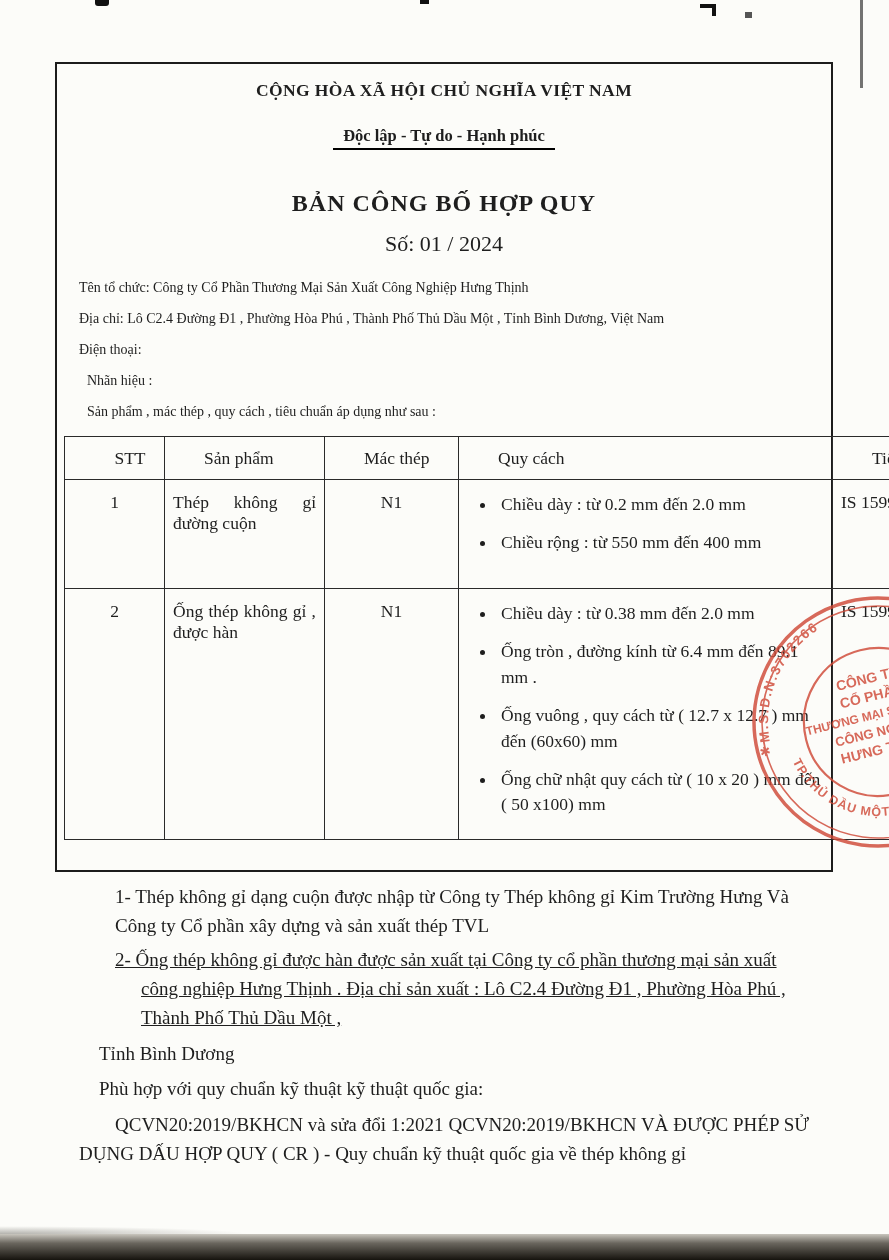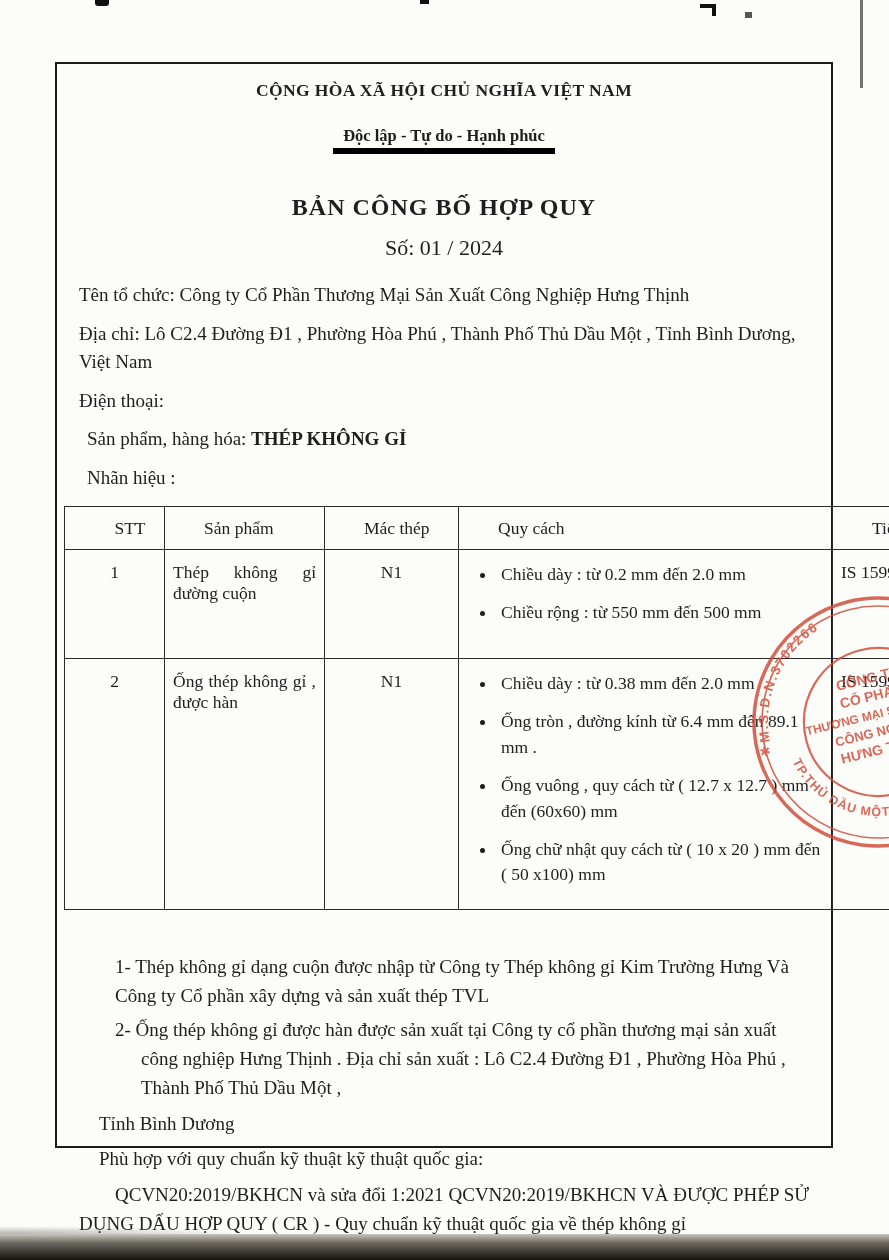--- a/index.html
+++ b/index.html
@@ -20,31 +20,31 @@
   .scan-bottom{
     position:absolute;left:0;bottom:0;width:100%;height:26px;
     background:linear-gradient(to bottom,#c9c6be 0%,#6a665e 35%,#16130e 100%);
   }
   .scan-bottom-smudge{
     position:absolute;left:0;bottom:18px;width:250px;height:16px;
     background:radial-gradient(ellipse at left,rgba(90,88,80,.45),rgba(90,88,80,0) 70%);
   }
   
   .doc-border{
-    position:absolute;left:55px;top:62px;width:778px;height:1086px;
+    position:absolute;left:55px;top:62px;width:778px;height:810px;
     border:2px solid #1c1c1c;box-sizing:border-box;
     padding:16px 22px 0 22px;
   }
   .nat-header{text-align:center;}
   .nh1{font-weight:bold;font-size:17.5px;letter-spacing:.4px;}
   .nh2{display:inline-block;font-weight:bold;font-size:16.5px;margin-top:7px;
-       padding:0 10px 2px 10px;border-bottom:6px solid #000000;}
+       padding:0 10px 2px 10px;border-bottom:2px solid #000000;}
   .doc-title{text-align:center;font-weight:bold;font-size:24px;letter-spacing:1px;margin-top:40px;}
   .doc-number{text-align:center;font-size:22px;margin-top:14px;}
-  p.info{font-size:19px;line-height:1.5;margin:10px 0 0 0;}
+  p.info{font-size:14px;line-height:1.5;margin:10px 0 0 0;}
   p.first-info{margin-top:20px;}
   p.indent{margin-left:8px;}
   .bold{font-weight:bold;}
   
   .table-wrap{margin:14px -15px 0 -15px;}
   table{width:100%;border-collapse:collapse;font-size:17.5px;table-layout:fixed;}
   th,td{border:1.6px solid #2a2a2a;vertical-align:top;padding:8px 8px;}
   th{font-weight:normal;text-align:left;height:26px;vertical-align:middle;padding-left:39px;}
   .c-stt{width:52px;text-align:center;}
   .c-sp{width:112px;}
@@ -55,21 +55,21 @@
   td.c-stt,td.c-mac{text-align:center;padding-top:12px;}
   td.c-tc{padding-top:12px;}
   td.c-qc ul{margin:4px 0 4px 0;padding-left:30px;}
   td.c-qc li{margin:0 0 13px 0;padding-left:4px;line-height:1.45;}
   tr.r1 td{height:88px;}
   tr.r2 td{height:228px;}
   
   .notes{margin-top:42px;font-size:19px;line-height:1.55;}
   .note{margin:4px 0 0 0;}
   .n1{margin-left:36px;}
-  .n2{padding-left:62px;text-indent:-26px;}
+  .n2{padding-left:62px;text-indent:-26px;text-decoration:underline;}
   .n3,.n4{margin-left:20px;margin-top:6px;}
   .n5{text-indent:36px;text-align:justify;margin-top:6px;}
   
   .stamp{position:absolute;left:746px;top:590px;width:264px;height:264px;
          transform:rotate(-14deg);opacity:.82;pointer-events:none;}
   .stamp text{font-family:"Liberation Sans","DejaVu Sans",sans-serif;font-weight:bold;}
 </style>
 </head>
 <body>
 
@@ -88,43 +88,43 @@
       <div class="nh1">CỘNG HÒA XÃ HỘI CHỦ NGHĨA VIỆT NAM</div><br>
       <div class="nh2">Độc lập - Tự do - Hạnh phúc</div>
     </div>
 
     <div class="doc-title">BẢN CÔNG BỐ HỢP QUY</div>
     <div class="doc-number">Số: 01 / 2024</div>
 
     <p class="info first-info">Tên tổ chức: Công ty Cổ Phần Thương Mại Sản Xuất Công Nghiệp Hưng Thịnh</p>
     <p class="info">Địa chỉ: Lô C2.4 Đường Đ1 , Phường Hòa Phú , Thành Phố Thủ Dầu Một , Tỉnh Bình Dương, Việt Nam</p>
     <p class="info">Điện thoại:</p>
-    <p class="info indent"><span>Sản phẩm, hàng hóa: </span><span class="bold">THÉP KHÔNG GỈ</span></p>
     <p class="info indent">Nhãn hiệu :</p>
+    <p class="info indent">Sản phẩm , mác thép , quy cách , tiêu chuẩn áp dụng như sau :</p>
 
     <div class="table-wrap">
       <table>
         <thead>
           <tr>
             <th class="c-stt">STT</th>
             <th class="c-sp">Sản phẩm</th>
             <th class="c-mac">Mác thép</th>
             <th class="c-qc">Quy cách</th>
             <th class="c-tc">Tiêu chuẩn áp dụng</th>
           </tr>
         </thead>
         <tbody>
           <tr class="r1">
             <td class="c-stt">1</td>
             <td class="c-sp">Thép không gỉ đường cuộn</td>
             <td class="c-mac">N1</td>
             <td class="c-qc">
               <ul>
                 <li>Chiều dày : từ 0.2 mm đến 2.0 mm</li>
-                <li>Chiều rộng : từ 550 mm đến 500 mm</li>
+                <li>Chiều rộng : từ 550 mm đến 400 mm</li>
               </ul>
             </td>
             <td class="c-tc">IS 15997: 2012</td>
           </tr>
           <tr class="r2">
             <td class="c-stt">2</td>
             <td class="c-sp">Ống thép không gỉ , được hàn</td>
             <td class="c-mac">N1</td>
             <td class="c-qc">
               <ul>

